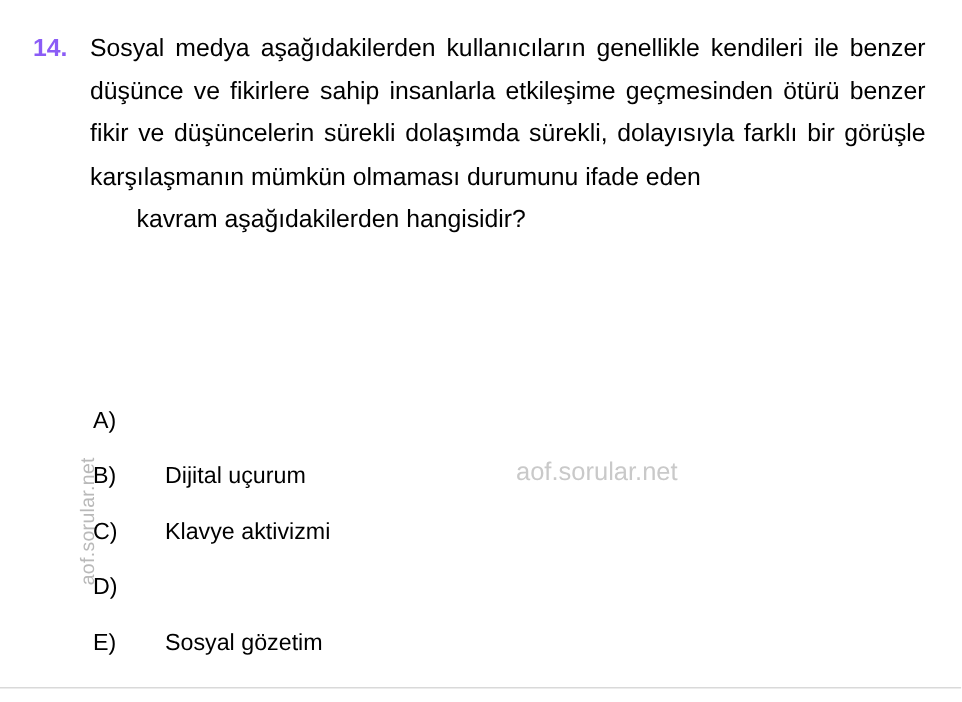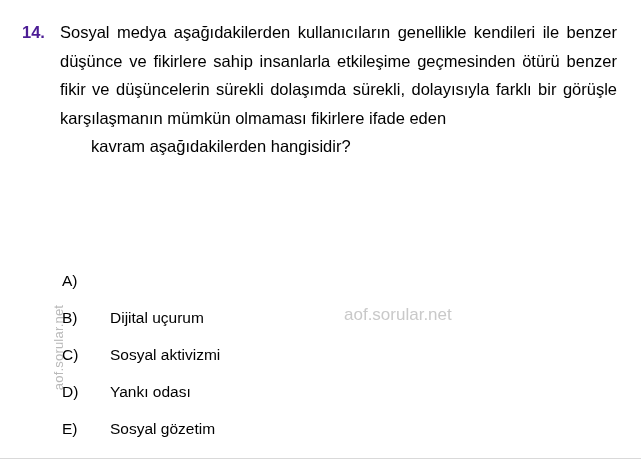--- a/index.html
+++ b/index.html
@@ -48,21 +48,21 @@
     top: 18px;
     width: 595px;
     display: flex;
     align-items: flex-start;
   }
   .q-number {
     flex: 0 0 auto;
     width: 38px;
     font-size: 16.5px;
     font-weight: bold;
-    color: #4c1d95;
+    color: #8b5cf6;
     line-height: 28.5px;
     text-align: left;
   }
   .q-text {
     flex: 1 1 auto;
     font-size: 16.5px;
     color: #000000;
     line-height: 28.5px;
     text-align: justify;
     text-justify: inter-word;
@@ -113,40 +113,39 @@
 
   <div class="question-block">
     <div class="q-number">14.</div>
     <div class="q-text">
       <span>Sosyal medya aşağıdakilerden kullanıcıların</span>
       <span>genellikle kendileri ile benzer düşünce ve</span>
       <span>fikirlere sahip insanlarla etkileşime</span>
       <span>geçmesinden ötürü benzer fikir ve</span>
       <span>düşüncelerin sürekli dolaşımda sürekli,</span>
       <span>dolayısıyla farklı bir görüşle karşılaşmanın</span>
-      <span>mümkün olmaması fikirlere ifade eden</span>
+      <span>mümkün olmaması durumunu ifade eden</span>
       <span class="lastline">kavram aşağıdakilerden hangisidir?</span>
     </div>
   </div>
 
   <div class="options">
     <div class="option">
       <span class="opt-letter">A)</span>
     </div>
     <div class="option">
       <span class="opt-letter">B)</span>
       <span class="opt-label">Dijital uçurum</span>
     </div>
     <div class="option">
       <span class="opt-letter">C)</span>
-      <span class="opt-label">Sosyal aktivizmi</span>
+      <span class="opt-label">Klavye aktivizmi</span>
     </div>
     <div class="option">
       <span class="opt-letter">D)</span>
-      <span class="opt-label">Yankı odası</span>
     </div>
     <div class="option">
       <span class="opt-letter">E)</span>
       <span class="opt-label">Sosyal gözetim</span>
     </div>
   </div>
 
   <div class="footer-rule"></div>
 
 </div>

